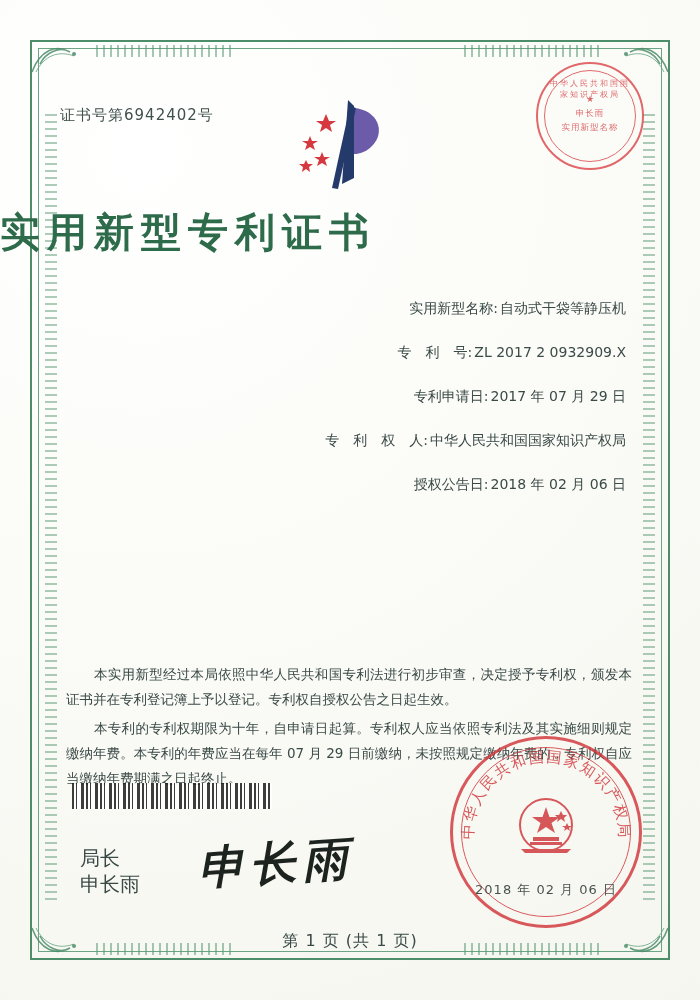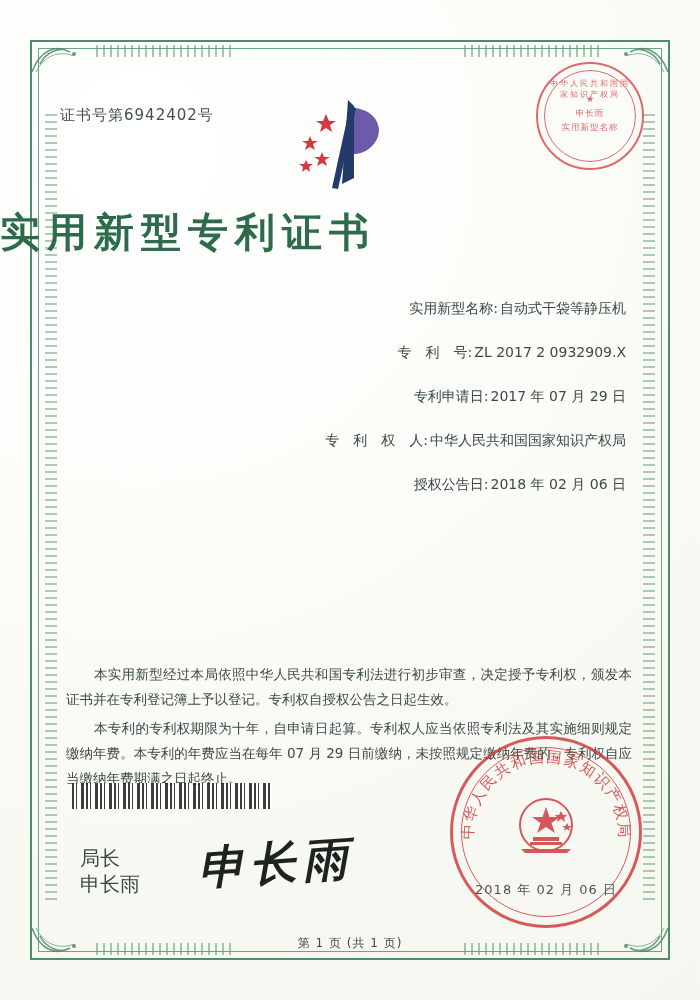--- a/index.html
+++ b/index.html
@@ -279,21 +279,21 @@
     font-size: 13px;
     letter-spacing: 1px;
   }
 
   
   .footer {
     position: absolute;
     left: 0; right: 0;
     bottom: 48px;
     text-align: center;
-    font-size: 12px;
+    font-size: 16px;
     color: #3a4a47;
     letter-spacing: 1px;
   }
 </style>
 </head>
 <body>
 
 <div class="page">
 
   <div class="border-outer"></div>

